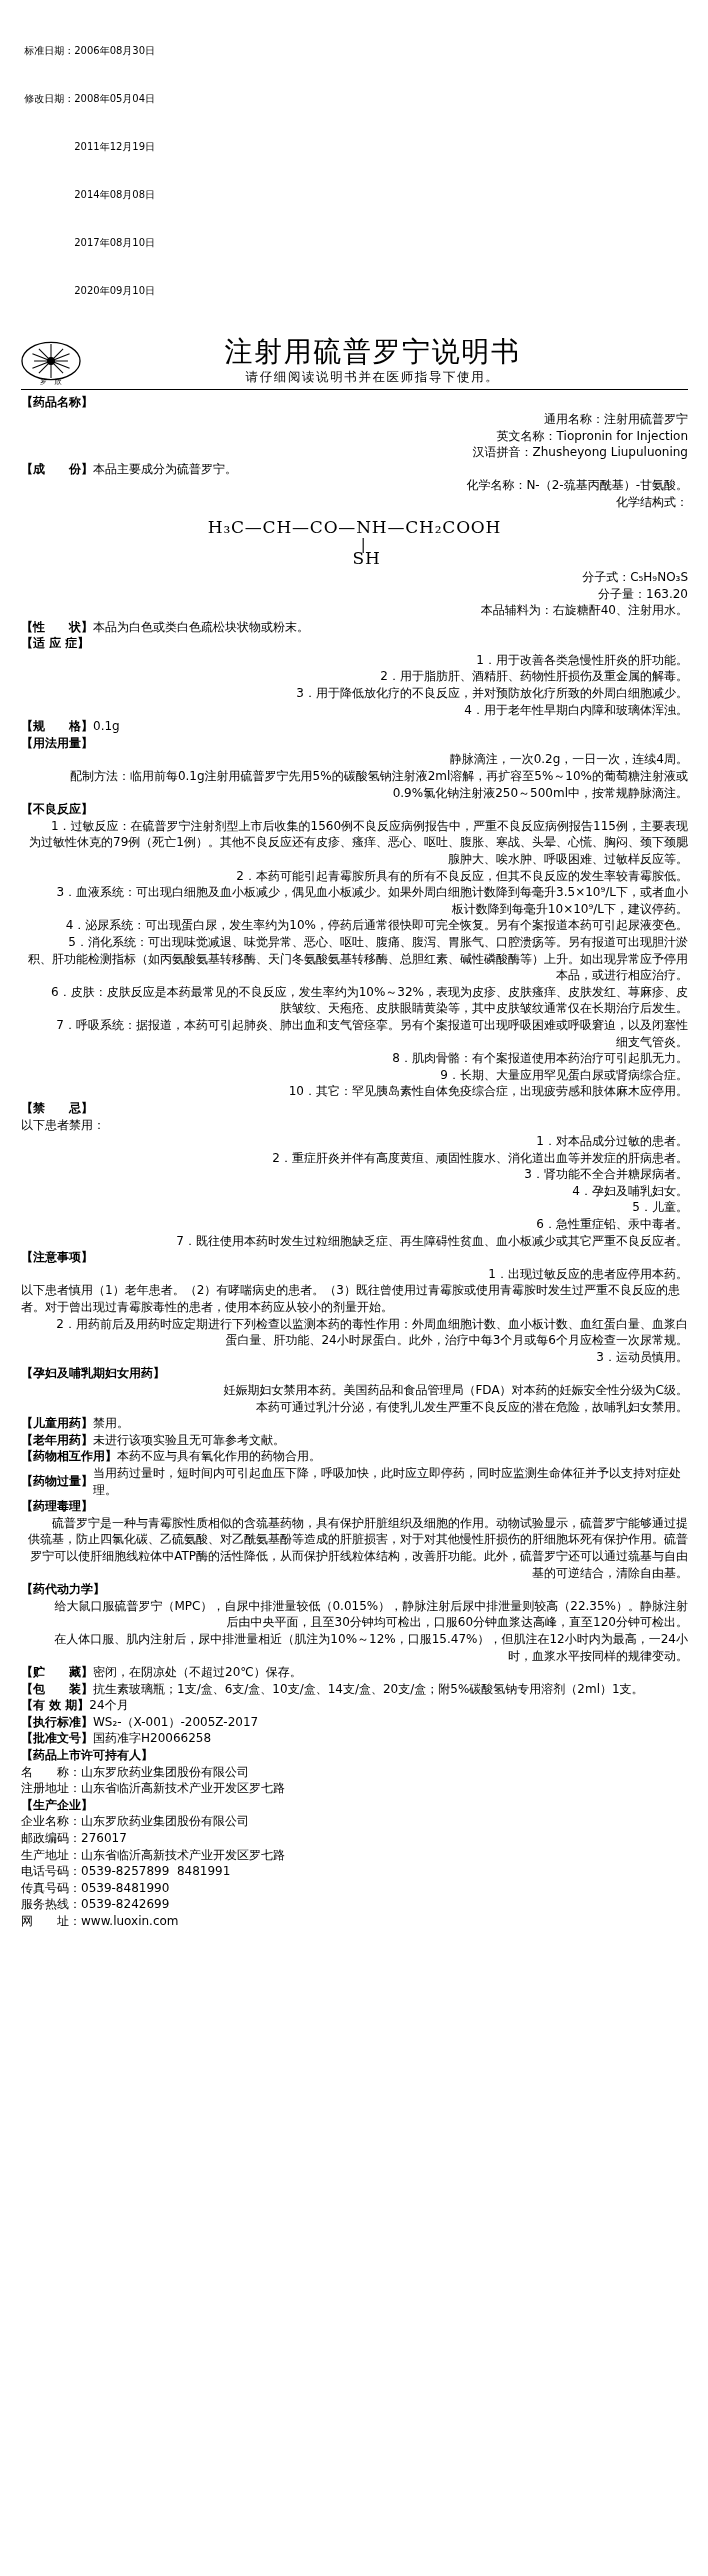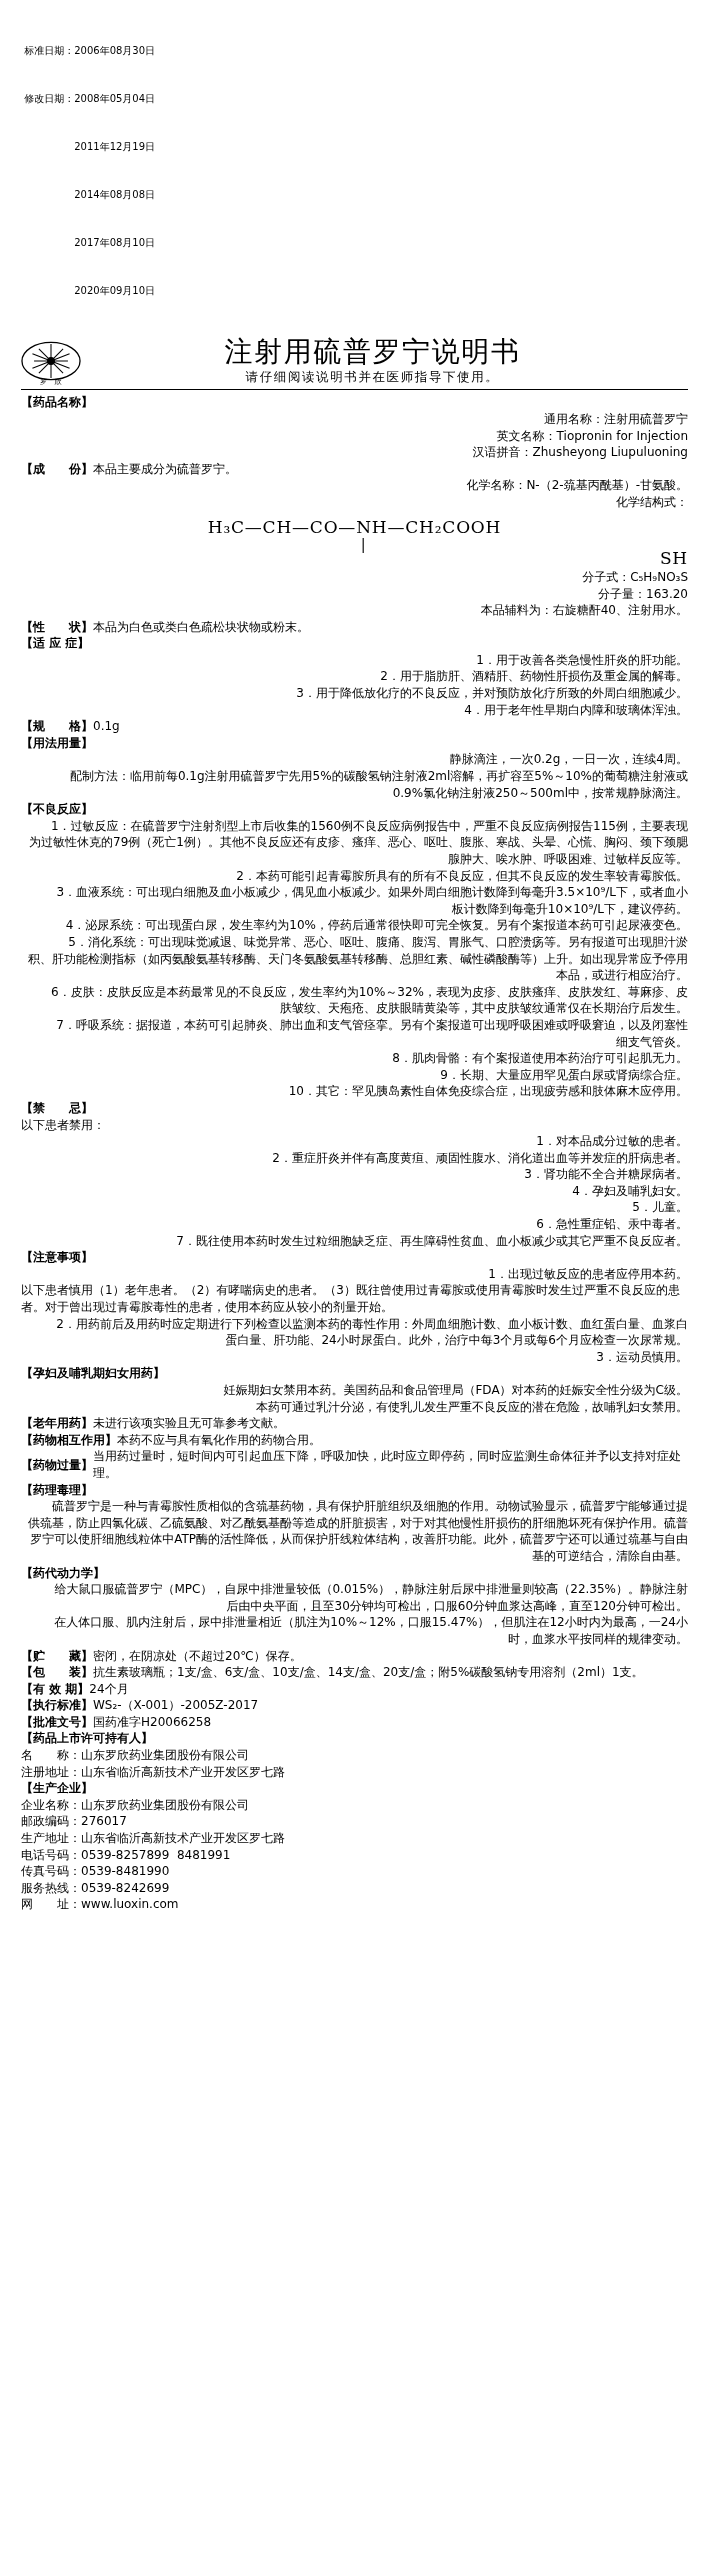--- a/index.html
+++ b/index.html
@@ -68,21 +68,21 @@
 
   .struct {
     text-align: center;
     font-size: 17px;
     line-height: 21px;
     margin: 6.5px 0 1.6px 0;
     font-family: "DejaVu Serif", serif;
     letter-spacing: 0.8px;
   }
   .bond { display:block; text-align:center; font-size:14.6px; line-height:11.3px; margin-left: 18px;}
-  .sh { display:block; text-align:right; font-size:17px; line-height:18px; margin-left: 24px; font-family:"DejaVu Serif", serif;}
+  .sh { display:block; text-align:center; font-size:17px; line-height:18px; margin-left: 24px; font-family:"DejaVu Serif", serif;}
   .nbsp { white-space: pre; }
 </style>
 </head>
 <body>
 
 <div class="page">
 
   <div class="dates">
     <div><span>标准日期：</span><span>2006年08月30日</span></div>
     <div><span>修改日期：</span><span>2008年05月04日</span></div>
@@ -196,20 +196,24 @@
     <p class="n">以下患者慎用（1）老年患者。（2）有哮喘病史的患者。（3）既往曾使用过青霉胺或使用青霉胺时发生过严重不良反应的患者。对于曾出现过青霉胺毒性的患者，使用本药应从较小的剂量开始。</p>
     <p class="t">2．用药前后及用药时应定期进行下列检查以监测本药的毒性作用：外周血细胞计数、血小板计数、血红蛋白量、血浆白蛋白量、肝功能、24小时尿蛋白。此外，治疗中每3个月或每6个月应检查一次尿常规。</p>
     <p class="t">3．运动员慎用。</p>
 
     <div class="row">
       <div class="hd">【孕妇及哺乳期妇女用药】</div>
     </div>
     <p class="t">妊娠期妇女禁用本药。美国药品和食品管理局（FDA）对本药的妊娠安全性分级为C级。</p>
     <p class="t">本药可通过乳汁分泌，有使乳儿发生严重不良反应的潜在危险，故哺乳妇女禁用。</p>
 
+    <div class="row">
+      <div class="hd">【儿童用药】</div>
+      <div class="bd">禁用。</div>
+    </div>
 
     <div class="row">
       <div class="hd">【老年用药】</div>
       <div class="bd">未进行该项实验且无可靠参考文献。</div>
     </div>
 
     <div class="row">
       <div class="hd">【药物相互作用】</div>
       <div class="bd">本药不应与具有氧化作用的药物合用。</div>
     </div>

